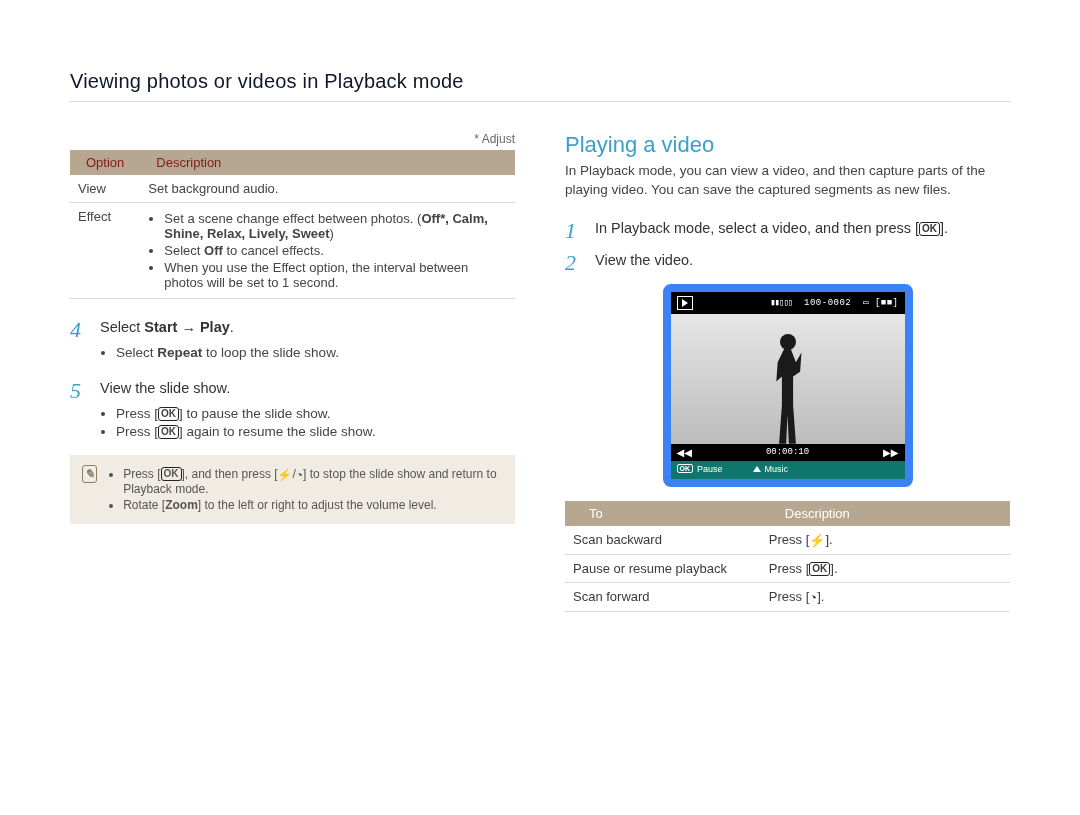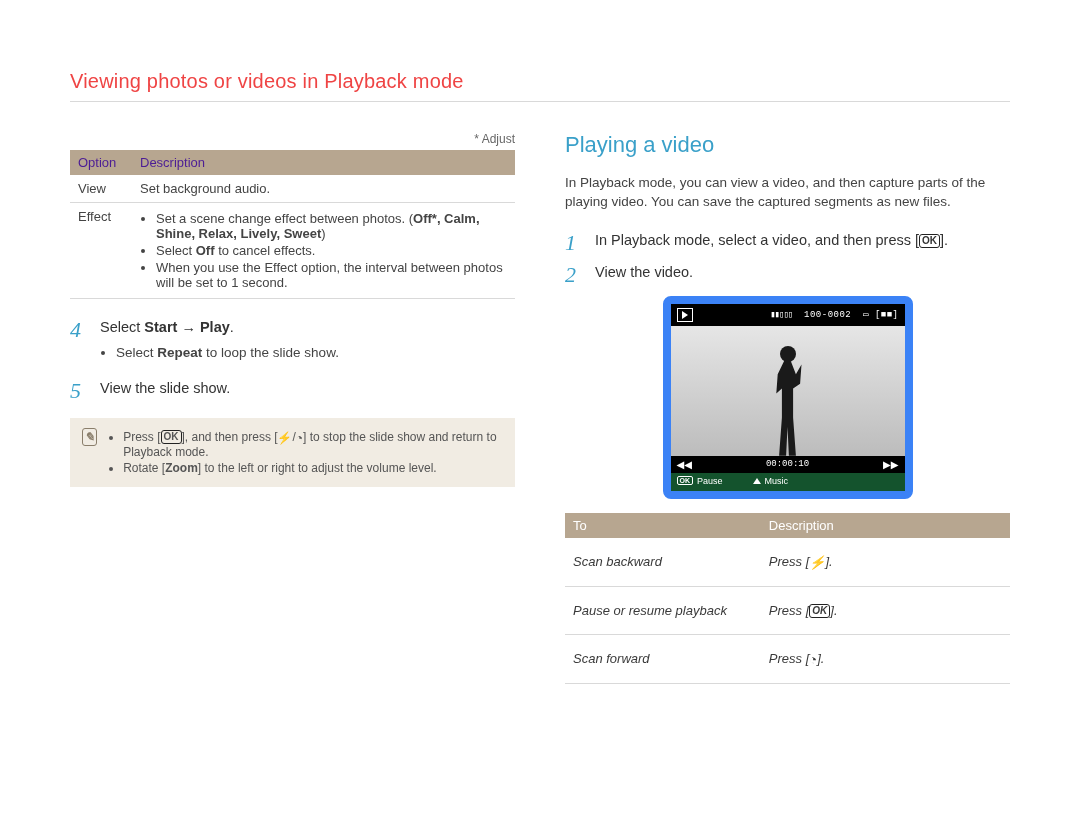--- a/index.html
+++ b/index.html
@@ -8,39 +8,39 @@
     width: 1080px;
     height: 815px;
     background: #fff;
     color: #3a3a3a;
     padding: 70px 70px 0 70px;
     font-size: 14px;
   }
   .page-head {
     font-size: 20px;
     font-weight: 300;
-    color: #ef4444;
+    color: #0f172a;
     letter-spacing: 0.2px;
     border-bottom: 1px solid #d9d9d9;
     padding-bottom: 8px;
     margin-bottom: 30px;
     width: 100%;
   }
   .columns { display: flex; gap: 50px; }
   .col { flex: 1; min-width: 0; }
 
   .default-note { text-align: right; font-size: 12px; color: #666; margin-bottom: 4px; }
 
   table.opts { width: 100%; border-collapse: collapse; font-size: 13px; }
   table.opts th {
     background: #b7a690;
-    color: #4c1d95;
+    color: #7f1d1d;
     font-weight: 400;
     text-align: left;
-    padding: 5px 8px;
+    padding: 5px 16px;
   }
   table.opts td {
     padding: 6px 8px;
     vertical-align: top;
     border-bottom: 1px solid #d9d9d9;
     color: #444;
   }
   table.opts td:first-child { width: 62px; }
   table.opts ul { list-style: disc; padding-left: 16px; }
   table.opts li { margin: 2px 0; }
@@ -76,21 +76,21 @@
     font-size: 12px;
     font-style: italic;
   }
   .info-box ul { list-style: disc; padding-left: 14px; }
   .info-box li { margin: 2px 0; }
 
   h2.section {
     font-size: 22px;
     color: #3aa0c9;
     font-weight: 400;
-    margin-bottom: 16px;
+    margin-bottom: 4px;
   }
   .body-text { font-size: 13.5px; color: #444; line-height: 1.4; }
 
   .ok-btn {
     display: inline-block;
     border: 1.5px solid #222;
     border-radius: 3px;
     font-weight: bold;
     font-size: 10px;
     padding: 0 2px;
@@ -166,21 +166,21 @@
     background: #000;
     padding: 3px 6px;
     display: flex;
     align-items: center;
     justify-content: space-between;
     gap: 4px;
   }
   .vp-timebar .tri-l, .vp-timebar .tri-r { color: #fff; font-size: 10px; }
   .vp-timebar .time { color: #fff; font-size: 9px; font-family: "Courier New", monospace; }
   .vp-bottombar {
-    background: #14532d;
+    background: #0f766e;
     color: #fff;
     font-size: 9px;
     padding: 3px 6px 5px 6px;
     display: flex;
     gap: 30px;
   }
   .vp-bottombar span { display: flex; align-items: center; gap: 4px; }
   .up-tri::before {
     content: "";
     border-bottom: 6px solid #fff;
@@ -189,23 +189,23 @@
     display: inline-block;
   }
   .ok-sm {
     border: 1px solid #fff; border-radius: 2px;
     font-size: 7px; font-weight: bold; padding: 0 2px;
   }
 
   table.controls { width: 100%; border-collapse: collapse; font-size: 13px; margin-top: 2px; }
   table.controls th {
     background: #b7a690; color: #fff; font-weight: 400;
-    text-align: left; padding: 5px 8px;
-  }
-  table.controls td { padding: 16px 8px; border-bottom: 1px solid #d9d9d9; vertical-align: top; font-style: italic; }
+    text-align: left; padding: 5px 24px;
+  }
+  table.controls td { padding: 6px 8px; border-bottom: 1px solid #d9d9d9; vertical-align: top; }
   table.controls td:first-child { width: 44%; }
 
   .footer {
     position: absolute;
     left: 0; width: 1080px;
     top: 780px;
     text-align: right;
     font-size: 11px;
     color: #666;
     margin-top: 44px;
@@ -260,20 +260,28 @@
     <ul class="sub-bullets">
       <li>
         <span>Select </span><b>Repeat</b><span> to loop the slide show.</span>
       </li>
     </ul>
 
     <div class="step">
       <div class="num">5</div>
       <div class="body">View the slide show.</div>
     </div>
+    <ul class="sub-bullets">
+      <li>
+        <span>Press [</span><span class="ok-btn">OK</span><span>] to pause the slide show.</span>
+      </li>
+      <li>
+        <span>Press [</span><span class="ok-btn">OK</span><span>] again to resume the slide show.</span>
+      </li>
+    </ul>
 
     <div class="info-box">
       <div class="icon">✎</div>
       <ul>
         <li>
           <span>Press [</span><span class="ok-btn">OK</span><span>], and then press [</span><span class="flash-icn">⚡</span><span>/</span><span class="timer-icn">◔</span><span>] to stop the slide show and return to Playback mode.</span>
         </li>
         <li>
           <span>Rotate [</span><b>Zoom</b><span>] to the left or right to adjust the volume level.</span>
         </li>

